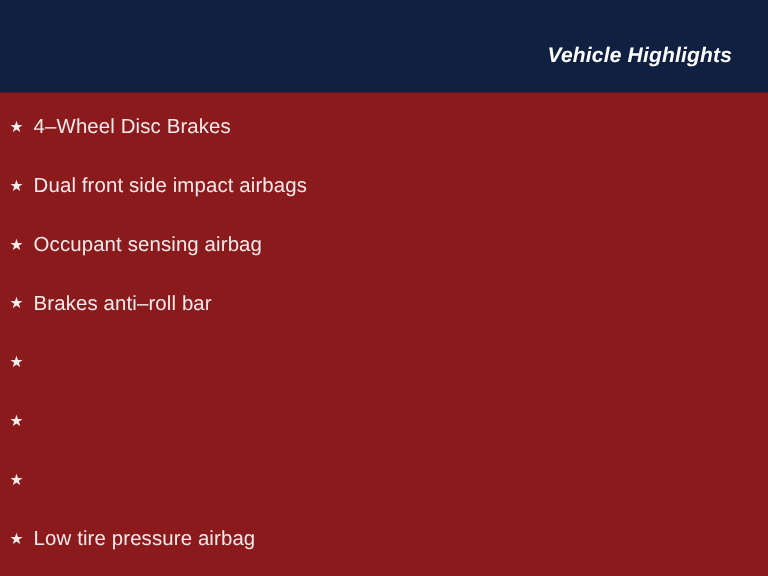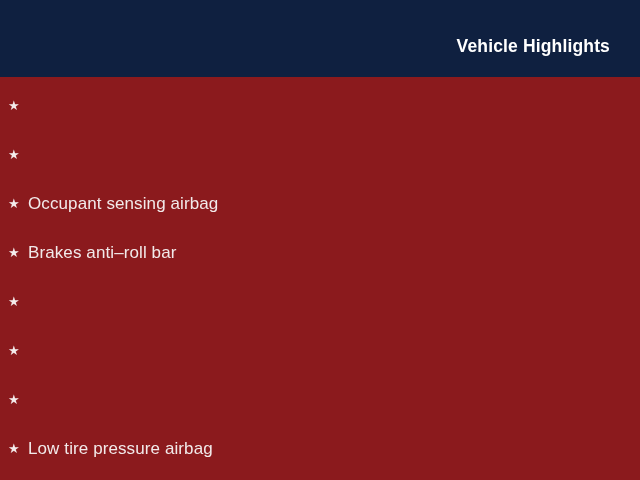--- a/index.html
+++ b/index.html
@@ -33,20 +33,21 @@
     justify-content: flex-end;
     padding: 0 30px 22px 0;
   }
   #header-title {
     color: #ffffff;
     font-size: 17.5px;
     font-weight: bold;
     letter-spacing: 0.15px;
     line-height: 1;
     white-space: nowrap;
+    font-style: italic;
   }
   #highlights-list {
     position: absolute;
     left: 0;
     top: 77px;
     width: 640px;
     height: 403px;
     margin: 0;
     padding: 0;
     list-style: none;
@@ -81,23 +82,25 @@
 
 <div id="slide">
 
   <div id="header-band">
     <div id="header-title">Vehicle Highlights</div>
   </div>
 
   <ul id="highlights-list">
     <li class="highlight-item" style="top:17px;">
       <span class="bullet-star">★</span>
+      <span class="highlight-text">4–Wheel Disc Brakes</span>
     </li>
     <li class="highlight-item" style="top:66px;">
       <span class="bullet-star">★</span>
+      <span class="highlight-text">Dual front side impact airbags</span>
     </li>
     <li class="highlight-item" style="top:115px;">
       <span class="bullet-star">★</span>
       <span class="highlight-text">Occupant sensing airbag</span>
     </li>
     <li class="highlight-item" style="top:164px;">
       <span class="bullet-star">★</span>
       <span class="highlight-text">Brakes anti–roll bar</span>
     </li>
     <li class="highlight-item" style="top:213px;">

